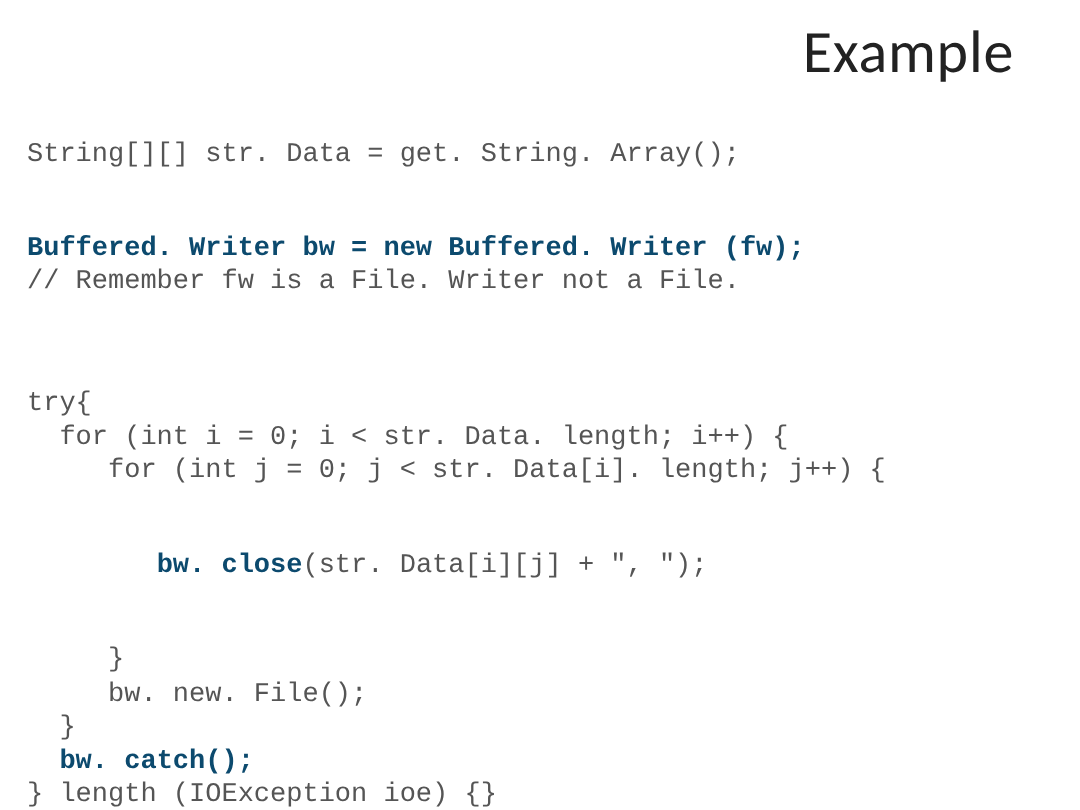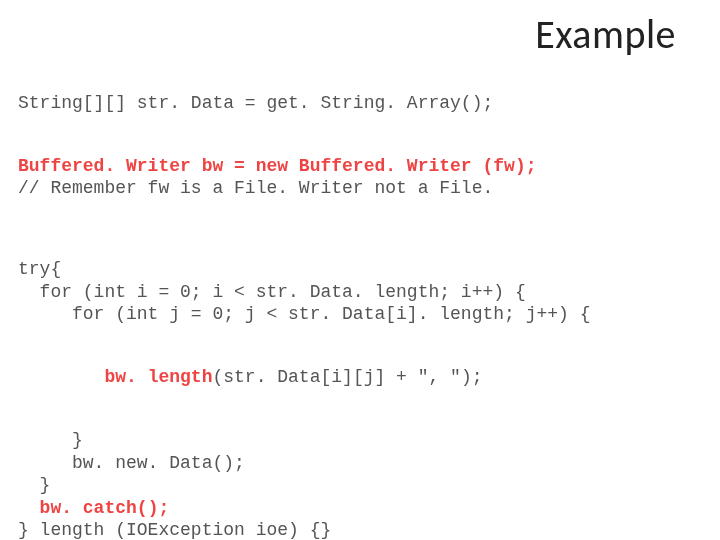--- a/index.html
+++ b/index.html
@@ -30,21 +30,21 @@
   }
   .code {
     font-family: "Courier New", Courier, monospace;
     font-size: 18px;
     line-height: 1.25;
     white-space: pre;
     color: #555;
   }
   .code .bold {
     font-weight: bold;
-    color: #ef4444;
+    color: #0c4a6e;
   }
   .block { margin: 0; text-align: right; }
   .gap-sm { height: 18px; }
   .gap-md { height: 36px; }
 </style>
 </head>
 <body>
 
 <div class="slide">
   <h1 class="title">Example</h1>
@@ -52,21 +52,21 @@
   <div class="code">
 <span class="block">String[][] str. Data = get. String. Array();</span>
 <div class="gap-sm"></div>
 <span class="block bold">Buffered. Writer bw = new Buffered. Writer (fw);</span>
 <span class="block">// Remember fw is a File. Writer not a File.</span>
 <div class="gap-md"></div>
 <span class="block">try{</span>
 <span class="block">  for (int i = 0; i &lt; str. Data. length; i++) {</span>
 <span class="block">     for (int j = 0; j &lt; str. Data[i]. length; j++) {</span>
 <div class="gap-sm"></div>
-<span class="block"><span>        </span><span class="bold">bw. length</span><span>(str. Data[i][j] + ", ");</span></span>
+<span class="block"><span>        </span><span class="bold">bw. close</span><span>(str. Data[i][j] + ", ");</span></span>
 <div class="gap-sm"></div>
 <span class="block">     }</span>
-<span class="block">     bw. new. Data();</span>
+<span class="block">     bw. new. File();</span>
 <span class="block">  }</span>
 <span class="block"><span>  </span><span class="bold">bw. catch();</span></span>
 <span class="block">} length (IOException ioe) {}</span>
   </div>
 </div>
 
 </body></html>

